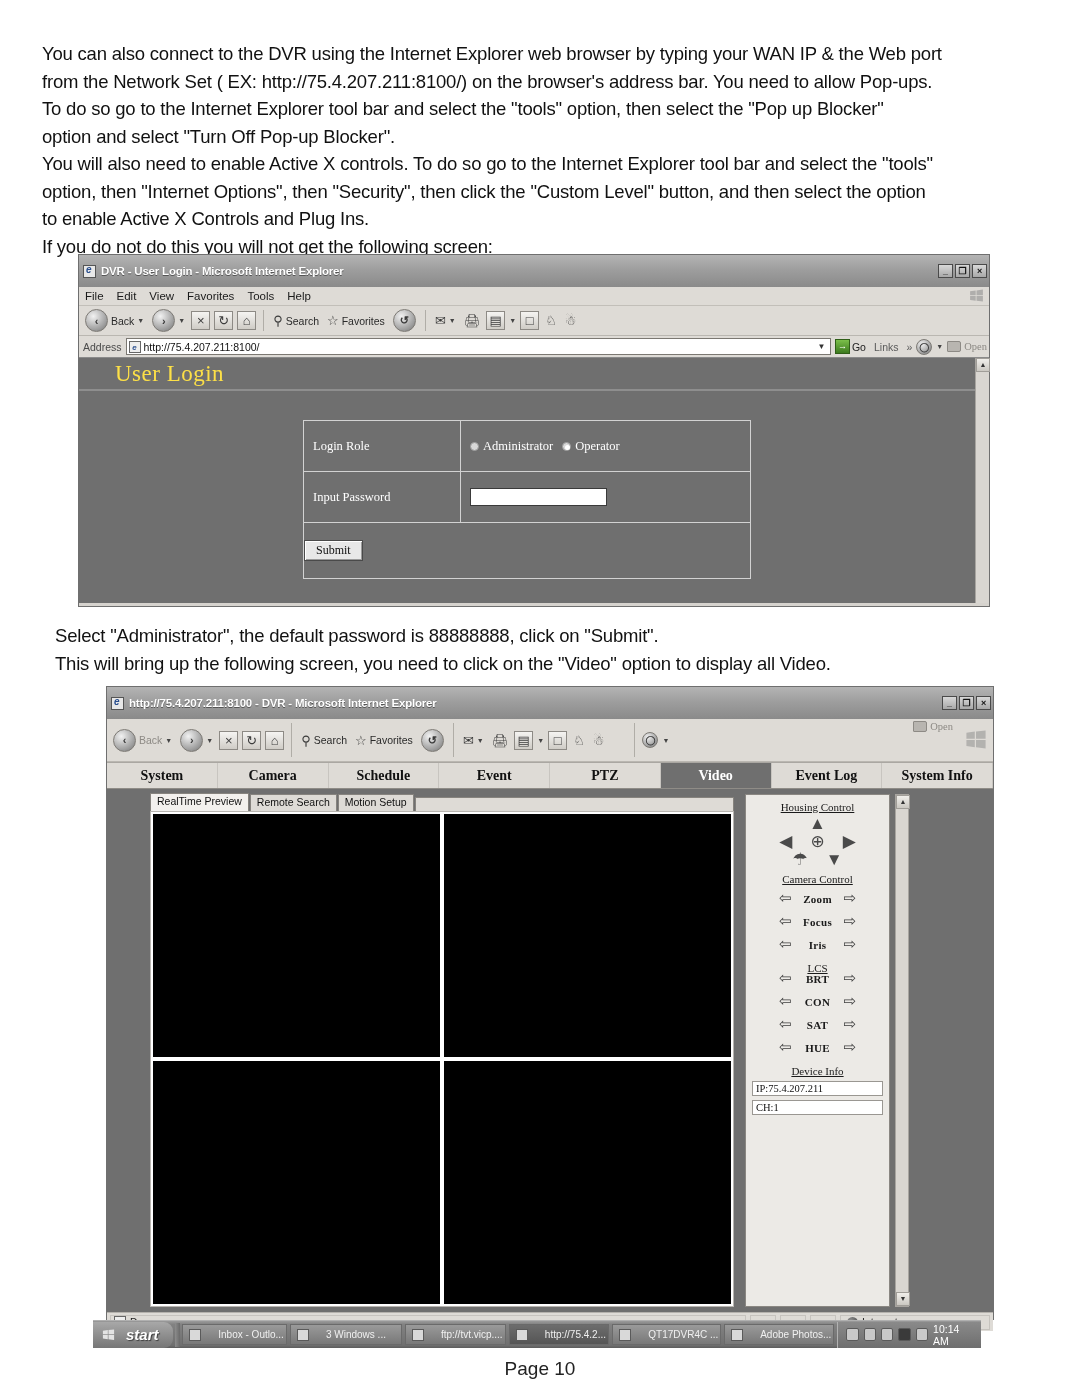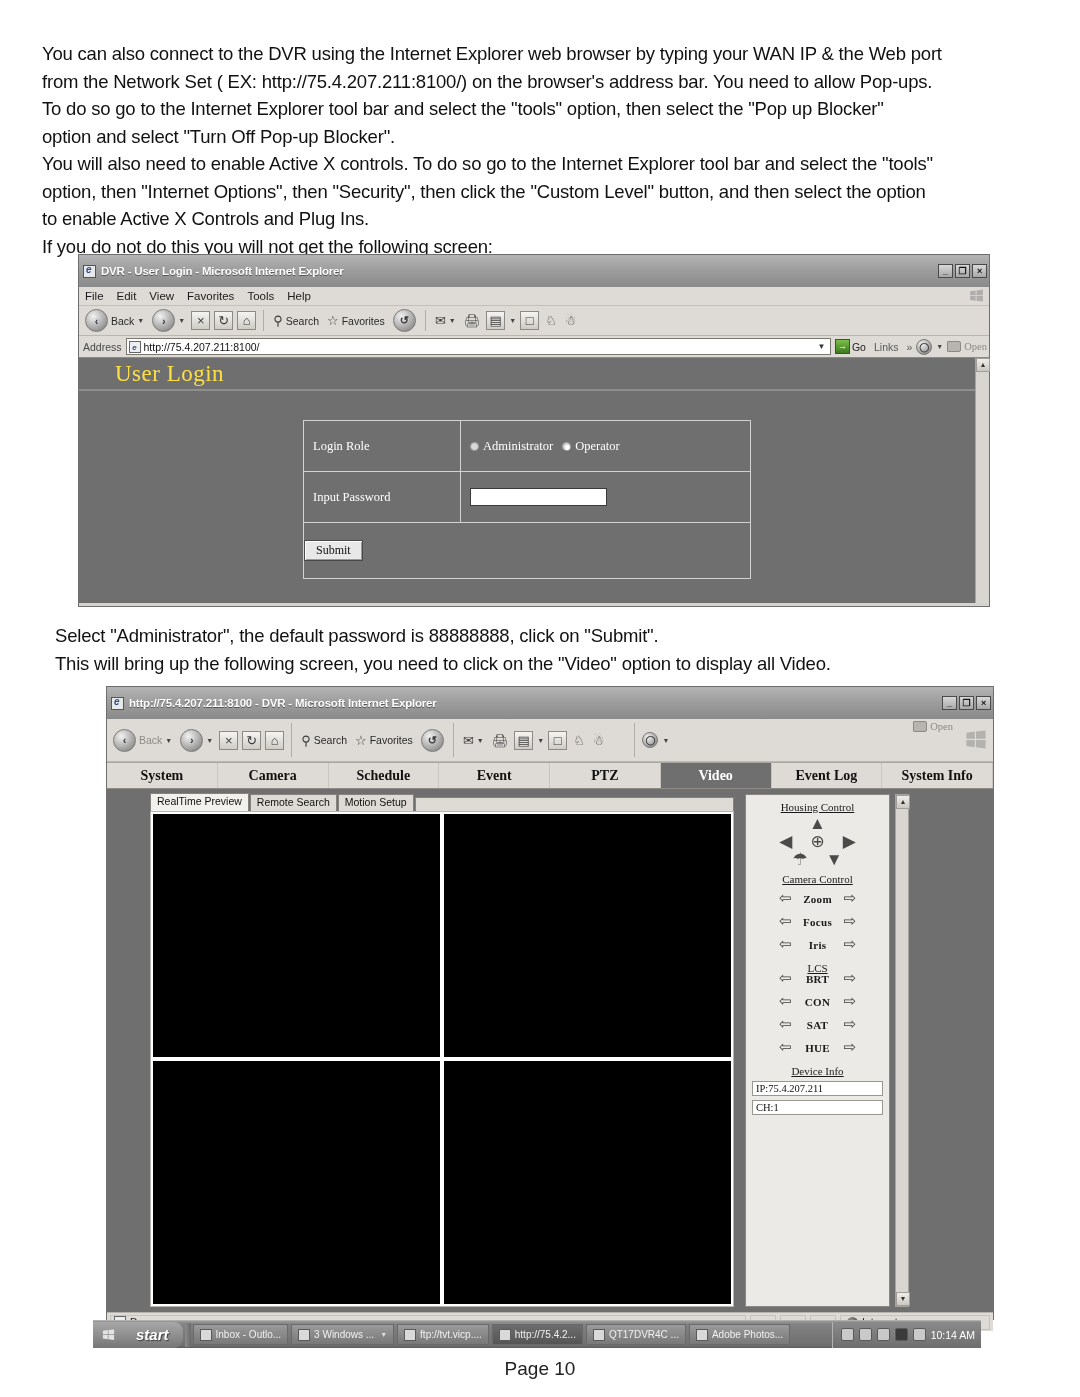--- a/index.html
+++ b/index.html
@@ -357,32 +357,32 @@
 
   
   .taskbar {
     position:absolute;
     left:93px; top:1320px; width:888px; height:28px;
     background:linear-gradient(to bottom,#9b9b9b 0%, #828282 12%, #6f6f6f 90%, #5c5c5c 100%);
     display:flex; align-items:center;
     border-top:1px solid #b0b0b0;
   }
   .start-btn {
-    display:flex; align-items:center; gap:20px;
+    display:flex; align-items:center; gap:10px;
     height:26px; padding:0 14px 0 8px;
     background:linear-gradient(to bottom,#a8a8a8,#767676);
     border-radius:0 9px 9px 0;
     color:#fff;
     font-style:italic; font-weight:bold; font-size:15px;
     text-shadow:1px 1px 1px #3d3d3d;
   }
   .start-flag { width:15px;height:14px;opacity:.95; }
   .tb-sep2 { width:6px; height:24px; background:linear-gradient(to right,#8c8c8c,#6a6a6a); margin:0 2px; }
   .task-btn {
-    display:flex; align-items:center; gap:4px;
+    display:flex; align-items:center; gap:17px;
     height:21px; margin-right:3px; padding:0 6px;
     background:linear-gradient(to bottom,#9a9a9a,#787878);
     border:1px solid #6a6a6a;
     color:#f0f0f0; font-size:10px;
     max-width:112px; overflow:hidden; white-space:nowrap;
   }
   .task-btn.active { background:linear-gradient(to bottom,#6d6d6d,#555555); }
   .task-ico { width:12px;height:12px;background:#d9d9d9;border:1px solid #5a5a5a; flex:0 0 auto;}
   .task-caret { font-size:7px; color:#ddd; margin-left:2px;}
   .tray {

